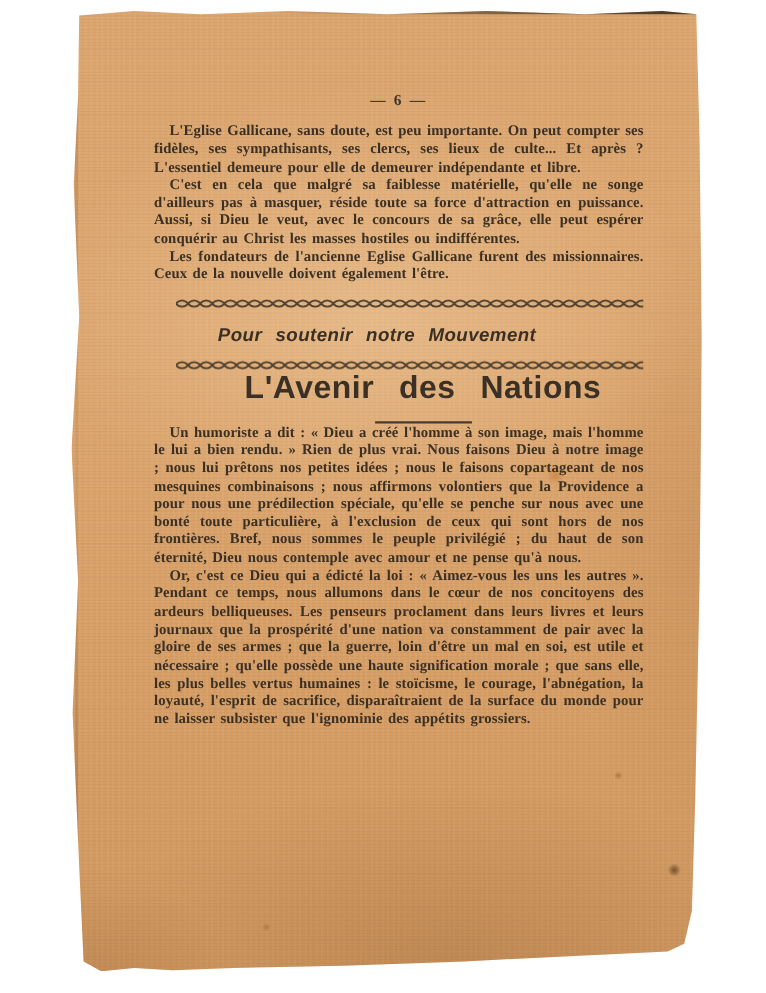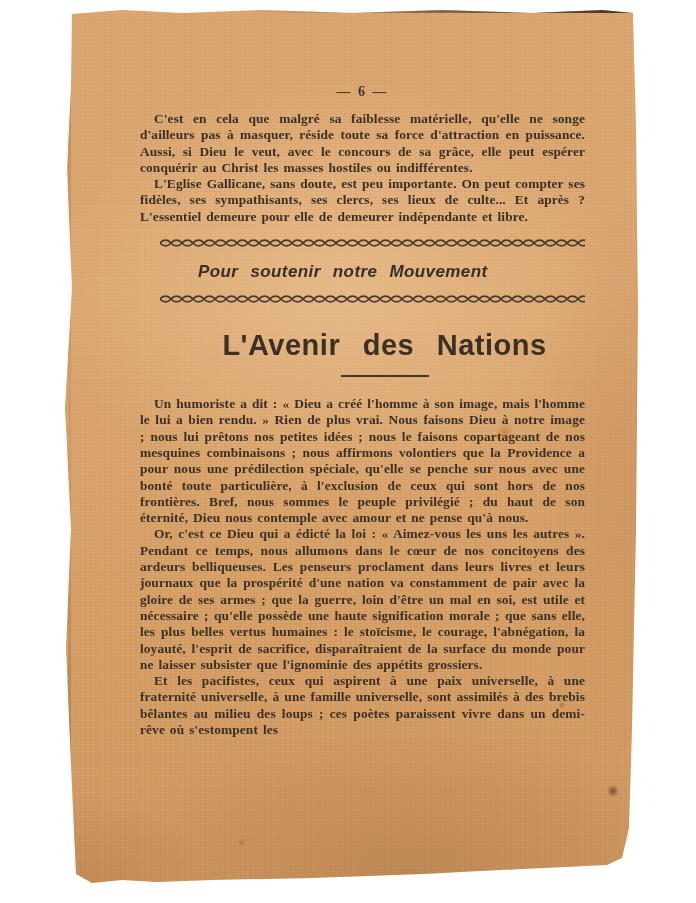--- a/index.html
+++ b/index.html
@@ -62,44 +62,45 @@
 
   .banner{
     margin:11px 0 9px 58px;
     font-family:"Liberation Sans", sans-serif;
     font-style:italic;font-weight:700;
     font-size:17px;line-height:26px;color:#3a2f24;
     word-spacing:7px;letter-spacing:0.4px;
   }
   .banner div{white-space:nowrap;font-style:italic;}
 
-  .title-wrap{margin-top:25px;text-align:center;transform:translateX(22px);}
+  .title-wrap{text-align:center;transform:translateX(22px);}
   .article-title{
     margin:0;font-family:"Liberation Sans", sans-serif;
     font-size:29px;font-weight:700;letter-spacing:0.5px;word-spacing:14px;
     color:#3a3averiblue025;color:#3a3025;
   }
   .title-rule{
     width:88px;height:2px;background:#45392c;border:none;margin:13px auto 0;
   }
-  .article{margin-top:19px;}
+  .article{}
 </style>
 </head>
 <body>
 
 <div class="page">
   <div class="top-rim"></div>
   <div class="left-rim"></div>
 
   <div class="col">
     <p class="page-number">— 6 —</p>
 
     <div class="bodytext intro">
+      <p>L'Eglise Gallicane, sans doute, est peu importante. On peut compter ses fidèles, ses sympathisants, ses clercs, ses lieux de culte... Et après ? L'essentiel demeure pour elle de demeurer indépendante et libre.</p>
       <p>C'est en cela que malgré sa faiblesse matérielle, qu'elle ne songe d'ailleurs pas à masquer, réside toute sa force d'attraction en puissance. Aussi, si Dieu le veut, avec le concours de sa grâce, elle peut espérer conquérir au Christ les masses hostiles ou indifférentes.</p>
-      <p>L'Eglise Gallicane, sans doute, est peu importante. On peut compter ses fidèles, ses sympathisants, ses clercs, ses lieux de culte... Et après ? L'essentiel demeure pour elle de demeurer indépendante et libre.</p>
+      <p>Les fondateurs de l'ancienne Eglise Gallicane furent des missionnaires. Ceux de la nouvelle doivent également l'être.</p>
     </div>
 
     <div class="rope-wrap rope-top">
       <svg class="rope" width="425" height="10" aria-hidden="true">
         <defs>
           <pattern id="ropePat" width="11" height="10" patternUnits="userSpaceOnUse">
             <path d="M0,5 C3,1.2 8,1.2 11,5" stroke="#4a3c2c" stroke-width="1.7" fill="none"></path>
             <path d="M0,5 C3,8.8 8,8.8 11,5" stroke="#4a3c2c" stroke-width="1.7" fill="none"></path>
           </pattern>
         </defs>
@@ -118,16 +119,15 @@
     </div>
 
     <div class="title-wrap">
       <h1 class="article-title">L'Avenir des Nations</h1>
       <hr class="title-rule">
     </div>
 
     <div class="bodytext article">
       <p>Un humoriste a dit : « Dieu a créé l'homme à son image, mais l'homme le lui a bien rendu. » Rien de plus vrai. Nous faisons Dieu à notre image ; nous lui prêtons nos petites idées ; nous le faisons copartageant de nos mesquines combinaisons ; nous affirmons volontiers que la Providence a pour nous une prédilection spéciale, qu'elle se penche sur nous avec une bonté toute particulière, à l'exclusion de ceux qui sont hors de nos frontières. Bref, nous sommes le peuple privilégié ; du haut de son éternité, Dieu nous contemple avec amour et ne pense qu'à nous.</p>
       <p>Or, c'est ce Dieu qui a édicté la loi : « Aimez-vous les uns les autres ». Pendant ce temps, nous allumons dans le cœur de nos concitoyens des ardeurs belliqueuses. Les penseurs proclament dans leurs livres et leurs journaux que la prospérité d'une nation va constamment de pair avec la gloire de ses armes ; que la guerre, loin d'être un mal en soi, est utile et nécessaire ; qu'elle possède une haute signification morale ; que sans elle, les plus belles vertus humaines : le stoïcisme, le courage, l'abnégation, la loyauté, l'esprit de sacrifice, disparaîtraient de la surface du monde pour ne laisser subsister que l'ignominie des appétits grossiers.</p>
-      <p>Et les pacifistes, ceux qui aspirent à une paix universelle, à une fraternité universelle, à une famille universelle, sont assimilés à des brebis bêlantes au milieu des loups ; ces poètes paraissent vivre dans un demi-rêve où s'estompent les</p>
     </div>
   </div>
 </div>
 
 </body></html>

